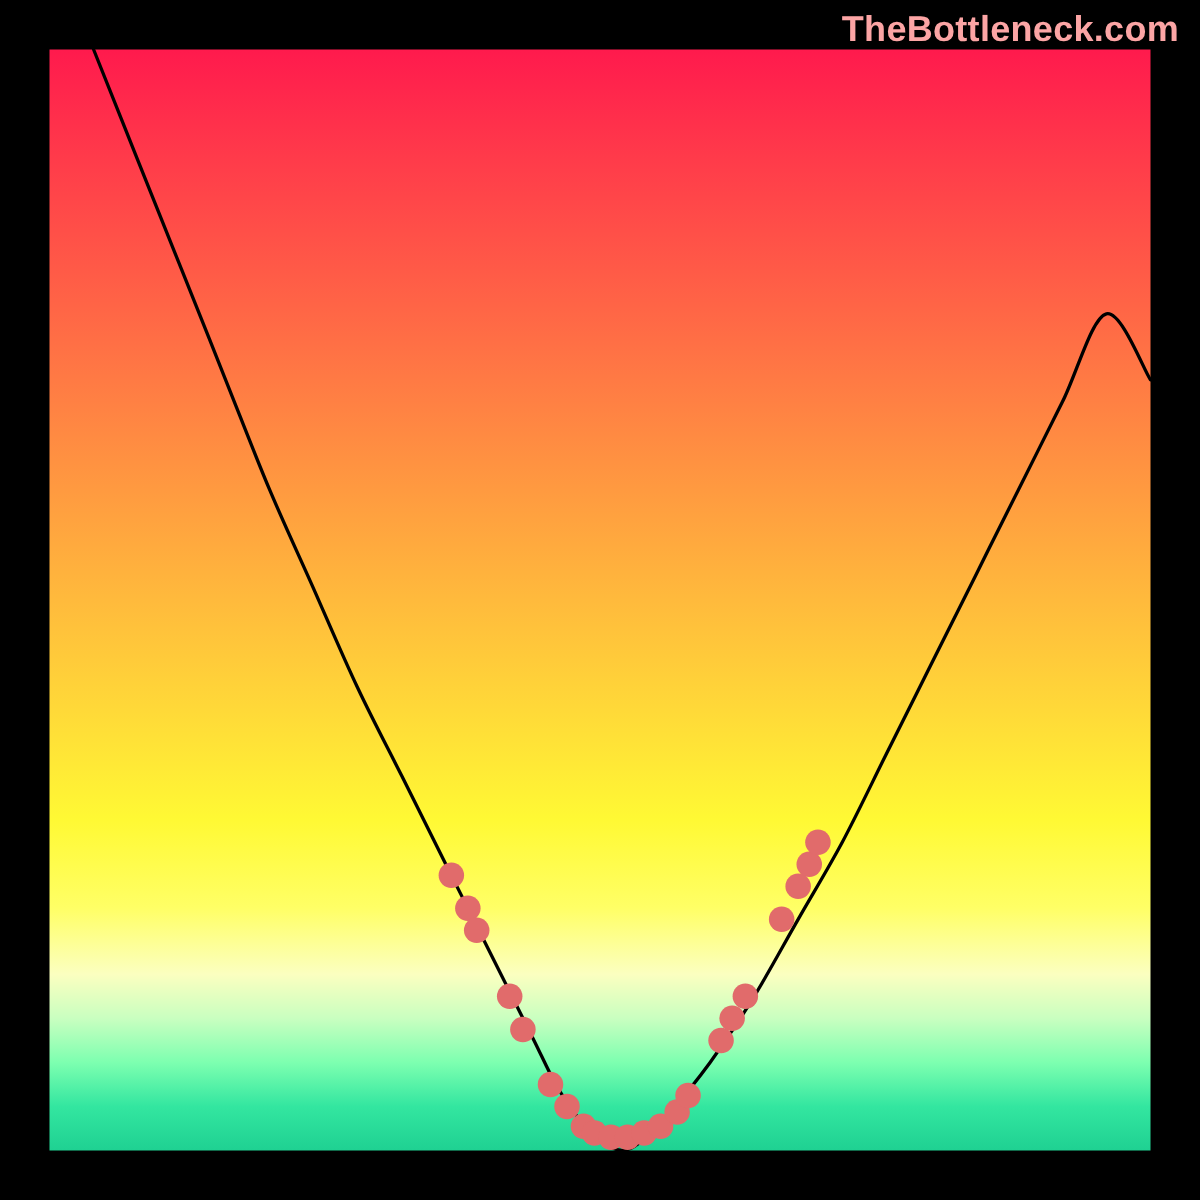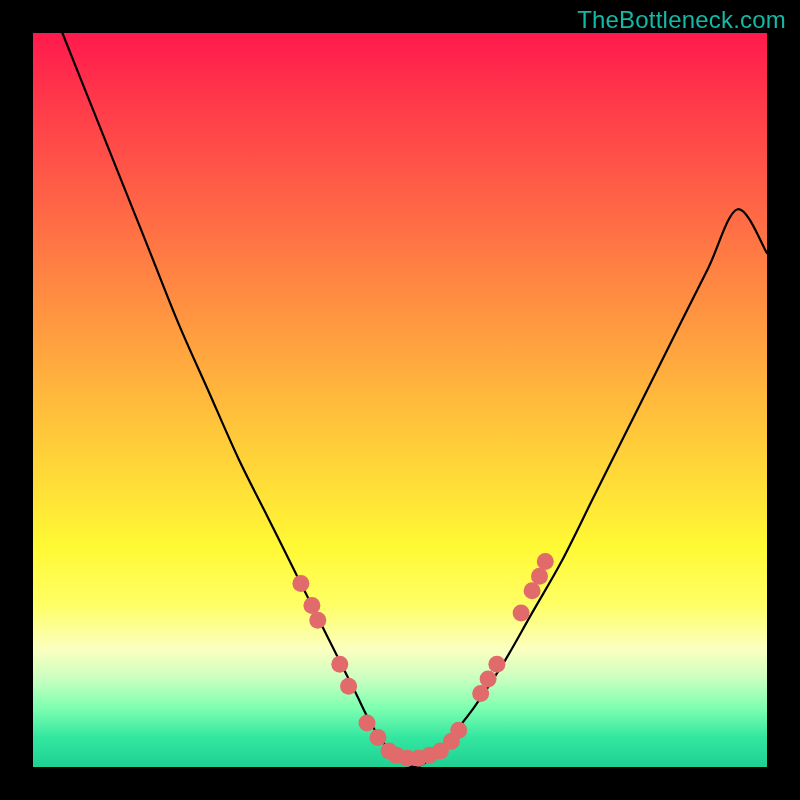--- a/index.html
+++ b/index.html
@@ -32,22 +32,22 @@
       #33e6a0 96%,
       #1fd192 100%
     );
   }
   .attribution {
     position: absolute;
     top: 6px;
     right: 14px;
     font-family: Arial, Helvetica, sans-serif;
     font-size: 24px;
-    color: #14b8a6;
-    font-weight: 400;
+    color: #fca5a5;
+    font-weight: 700;
     letter-spacing: 0.2px;
   }
   svg.curve {
     position: absolute;
     left: 0; top: 0;
     width: 734px; height: 734px;
     overflow: visible;
   }
 </style>
 </head>

